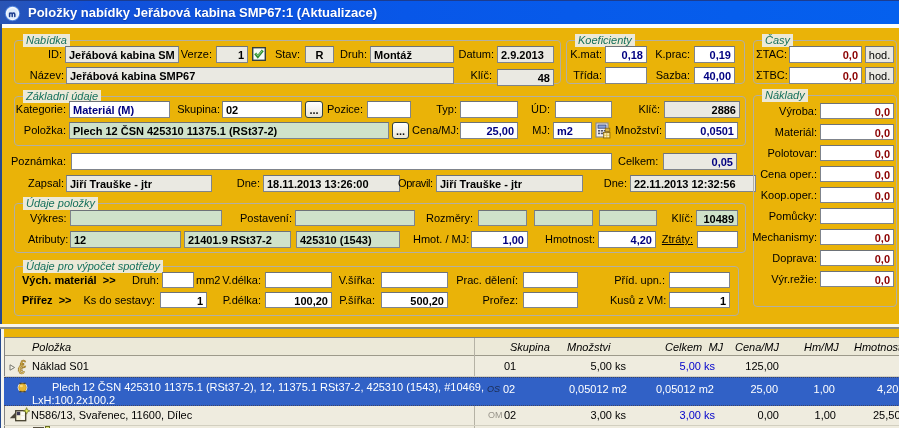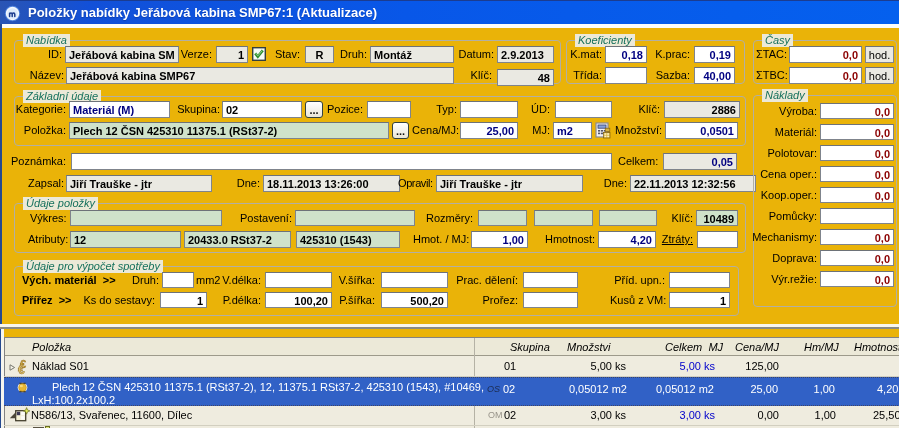--- a/index.html
+++ b/index.html
@@ -164,21 +164,21 @@
 <div class="fld grn" style="left:295px;top:210px;width:120px;height:16px;"></div>
 <div class="lbl r" style="left:425px;top:210px;width:48px;">Rozměry:</div>
 <div class="fld grn" style="left:478px;top:210px;width:49px;height:16px;"></div>
 <div class="fld grn" style="left:534px;top:210px;width:59px;height:16px;"></div>
 <div class="fld grn" style="left:599px;top:210px;width:58px;height:16px;"></div>
 <div class="lbl r" style="left:665px;top:210px;width:28px;">Klíč:</div>
 <div class="fld grn b ra" style="left:696px;top:210px;width:42px;height:16px;">10489</div>
 
 <div class="lbl r" style="left:28px;top:231px;width:37px;">Atributy:</div>
 <div class="fld grn b" style="left:70px;top:231px;width:111px;">12</div>
-<div class="fld grn b" style="left:184px;top:231px;width:107px;">20433.0 RSt37-2</div>
+<div class="fld grn b" style="left:184px;top:231px;width:107px;">21401.9 RSt37-2</div>
 <div class="fld grn b" style="left:296px;top:231px;width:104px;">425310 (1543)</div>
 <div class="lbl r" style="left:413px;top:231px;width:55px;">Hmot. / MJ:</div>
 <div class="fld nv ra" style="left:471px;top:231px;width:57px;">1,00</div>
 <div class="lbl r" style="left:545px;top:231px;width:47px;">Hmotnost:</div>
 <div class="fld nv ra" style="left:598px;top:231px;width:58px;">4,20</div>
 <div class="lbl r" style="left:660px;top:231px;width:33px;text-decoration:underline;">Ztráty:</div>
 <div class="fld" style="left:697px;top:231px;width:41px;"></div>
 
 <div class="gb" style="left:14px;top:266px;width:725px;height:50px;">
       <span>Údaje pro výpočet spotřeby</span>

